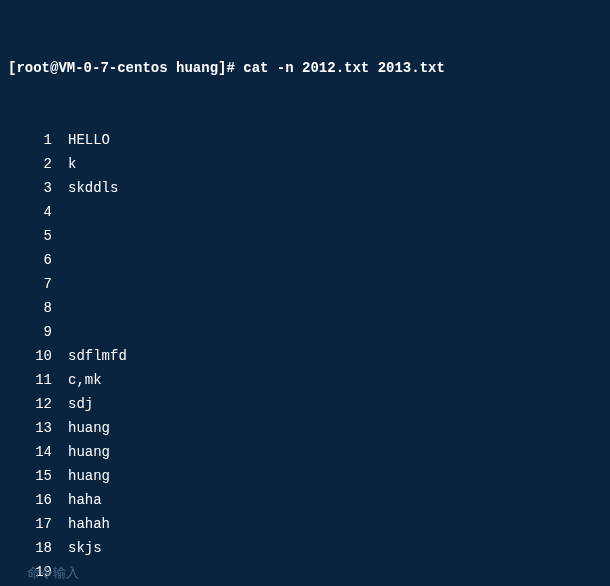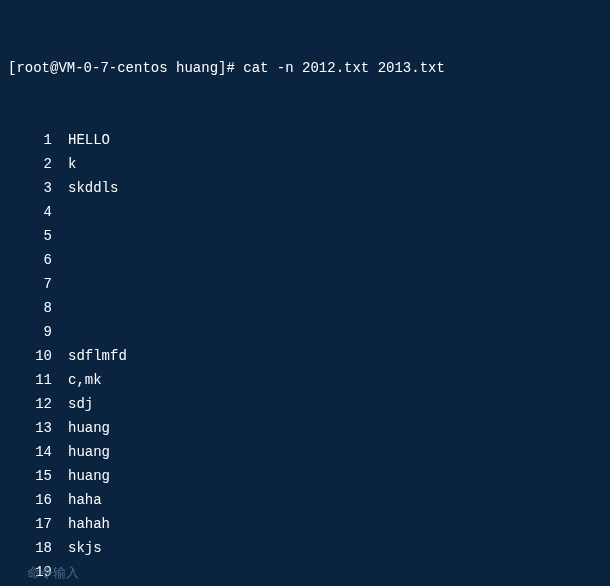--- a/index.html
+++ b/index.html
@@ -17,20 +17,21 @@
       padding: 8px 0 0 8px;
       overflow: hidden;
       position: relative;
     }
     .terminal {
       white-space: pre;
       line-height: 24px;
     }
     .prompt-line {
       display: flex;
+      font-weight: bold;
     }
     .output-line {
       display: flex;
       height: 24px;
     }
     .line-number {
       width: 52px;
       text-align: right;
       padding-right: 8px;
       color: #ffffff;

